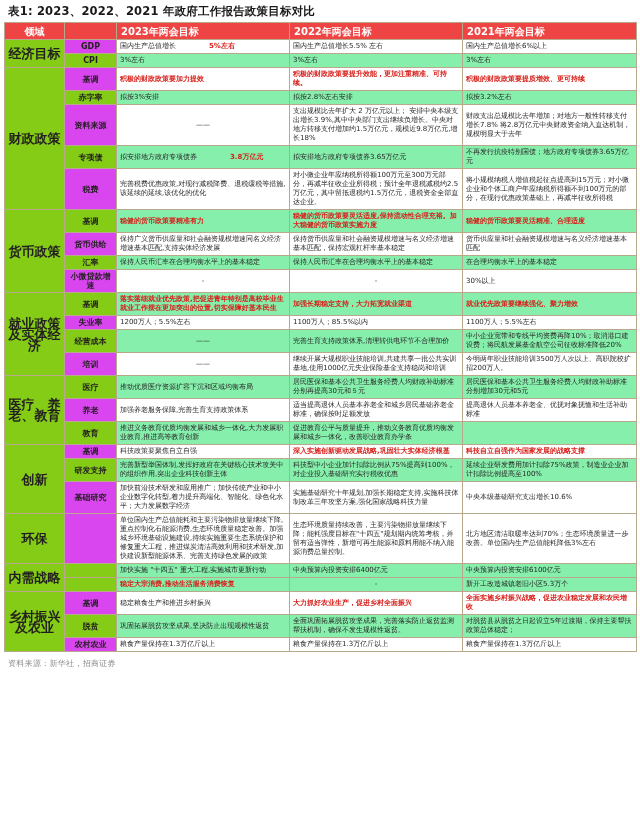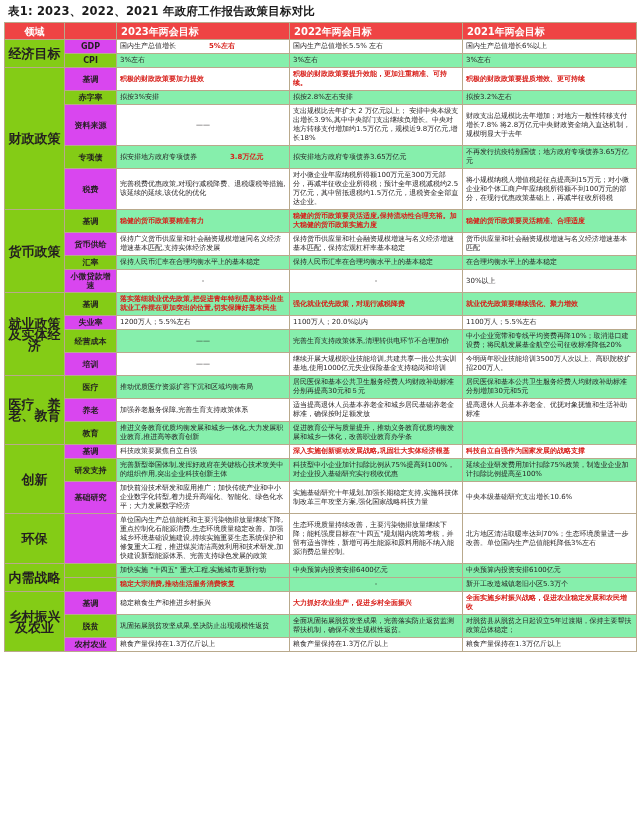--- a/index.html
+++ b/index.html
@@ -177,27 +177,27 @@
         <tr>
           <td class="item">小微贷款增速</td>
           <td class="val center">-</td>
           <td class="val center">-</td>
           <td class="val">30%以上</td>
         </tr>
         <tr>
           <td class="domain" rowspan="4">就业政策及实体经济</td>
           <td class="item tint">基调</td>
           <td class="val tint red">落实落细就业优先政策,把促进青年特别是高校毕业生就业工作摆在更加突出的位置,切实保障好基本民生</td>
-          <td class="val tint red">强化就业优先政策，对现行减税降费</td>
+          <td class="val tint red">加强长期稳定支持，大力拓宽就业渠道</td>
           <td class="val tint red">就业优先政策要继续强化、聚力增效</td>
         </tr>
         <tr>
           <td class="item">失业率</td>
           <td class="val">1200万人；5.5%左右</td>
-          <td class="val">1100万人；20.0%以内</td>
+          <td class="val">1100万人；85.5%以内</td>
           <td class="val">1100万人；5.5%左右</td>
         </tr>
         <tr>
           <td class="item tint">经营成本</td>
           <td class="val tint center">——</td>
           <td class="val tint">完善生育支持政策体系,清理转供电环节不合理加价</td>
           <td class="val tint">中小企业宽带和专线平均资费再降10%；取消港口建设费；将民航发展基金航空公司征收标准降低20%</td>
         </tr>
         <tr>
           <td class="item">培训</td>
@@ -278,13 +278,14 @@
         </tr>
         <tr>
           <td class="item">农村农业</td>
           <td class="val">粮食产量保持在1.3万亿斤以上</td>
           <td class="val">粮食产量保持在1.3万亿斤以上</td>
           <td class="val">粮食产量保持在1.3万亿斤以上</td>
         </tr>
       </tbody>
   </table>
 
+  <div class="source">资料来源：新华社，招商证券</div>
 </div>
 
 </body></html>

